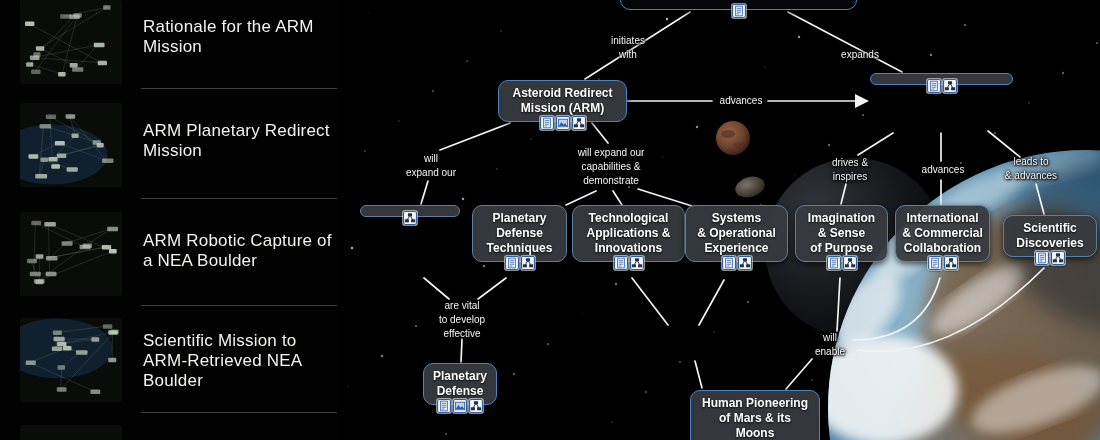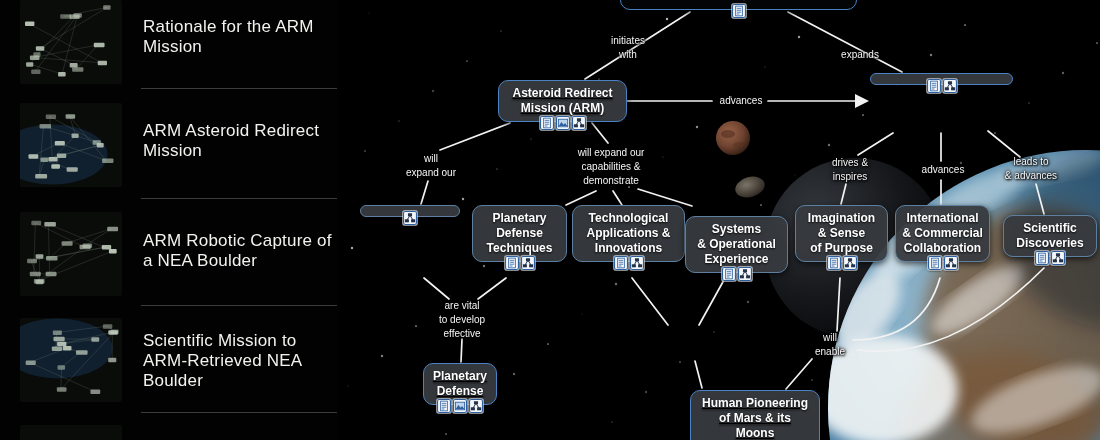--- a/index.html
+++ b/index.html
@@ -12,21 +12,21 @@
   .thumb { position:absolute; left:20px; top:0; width:102px; height:84px; background:#0a0c0a; border-radius:2px; overflow:hidden; }
   .side-label { position:absolute; left:143px; width:192px; color:#f2f2ee; font-size:17px; line-height:20px; letter-spacing:.2px; }
   .divider { position:absolute; left:141px; width:196px; height:1px; background:#3c3c3c; }
 
   
   #main { position:absolute; left:338px; top:0; width:762px; height:440px; background:#000; }
   #spacebg { position:absolute; left:0; top:0; z-index:1; }
 
   .node { position:absolute; z-index:10; background:rgba(55,58,62,.95); border:1.5px solid #5d80a0;
           border-radius:10px; padding:5px 3px; text-align:center; box-shadow:0 2px 6px rgba(0,0,0,.65); }
-  .node.hl { border-color:#4a82c2;text-decoration:underline; }
+  .node.hl { border-color:#4a82c2; }
   .node.ghost { background:rgba(10,14,20,.35); }
   .node-label { white-space:pre-line; color:#fff; font-weight:bold; font-size:12px; line-height:15px;
                 text-shadow:0 1px 2px rgba(0,0,0,.9); display:block; }
   .icons { position:absolute; left:50%; bottom:-9px; transform:translateX(-50%); display:flex; gap:2px; z-index:11; }
   .res-icon { width:14px; height:14px; display:block; border-radius:2px; box-shadow:0 0 0 1px rgba(255,255,255,.55), 0 1px 2px rgba(0,0,0,.8); background:#f4f7fa; }
   .res-icon svg { width:14px; height:14px; display:block; }
 
   .link-label { position:absolute; z-index:9; transform:translate(-50%,-50%); text-align:center; white-space:pre-line;
                 color:#f5f5f5; font-size:10px; line-height:14px;
                 text-shadow:0 0 3px #000,0 0 5px #000,1px 1px 2px #000; }
@@ -99,21 +99,21 @@
           <rect x="28.352071348276024" y="54.05140154950852" width="9.257046220943819" height="4.5" rx="1" fill="#c3cfbf" opacity="0.87"></rect>
           <rect x="25.77003518155312" y="11.4964040166216" width="10.265614259646094" height="4.5" rx="1" fill="#c3cfbf" opacity="0.47"></rect>
           <rect x="72.64797761274873" y="37.19978631110852" width="8.131481202846151" height="4.5" rx="1" fill="#c3cfbf" opacity="0.63"></rect>
           <rect x="19.50762355537509" y="20.977170502756337" width="11.512786126934358" height="4.5" rx="1" fill="#c3cfbf" opacity="0.59"></rect>
           <rect x="15.202843214479667" y="71.08155119981689" width="11.889528376464511" height="4.5" rx="1" fill="#c3cfbf" opacity="0.78"></rect>
           <rect x="20.518104539028414" y="54.474524669104504" width="7.6343788726415385" height="4.5" rx="1" fill="#c3cfbf" opacity="0.65"></rect>
           <rect x="76.67008247117981" y="40.06193625976422" width="7.009757925295158" height="4.5" rx="1" fill="#c3cfbf" opacity="0.85"></rect>
           <rect x="36.89705336741035" y="50.39902586741327" width="9.37747322645852" height="4.5" rx="1" fill="#c3cfbf" opacity="0.77"></rect>
           <rect x="31.32552586976696" y="61.25500607129885" width="8.634703900960602" height="4.5" rx="1" fill="#c3cfbf" opacity="0.90"></rect>
         </svg>
-      <div class="side-label" style="top:18px">ARM Asteroid Redirect Mission</div>
+      <div class="side-label" style="top:18px">ARM Planetary Redirect Mission</div>
     </div>
     <div class="divider" style="top:198px"></div>
 
     <div class="side-item" style="top:212px;height:93px">
       <svg class="thumb" viewBox="0 0 102 84">
           <line x1="19.671489276304605" y1="44.214170693053944" x2="19.524972593656265" y2="69.84891524019136" stroke="#8d9a8d" stroke-width=".5" opacity=".4"></line>
           <line x1="19.524972593656265" y1="69.84891524019136" x2="11.111228615097342" y2="48.85294623107321" stroke="#8d9a8d" stroke-width=".5" opacity=".4"></line>
           <line x1="11.111228615097342" y1="48.85294623107321" x2="85.74554693826732" y2="35.006016303787945" stroke="#8d9a8d" stroke-width=".5" opacity=".4"></line>
           <line x1="85.74554693826732" y1="35.006016303787945" x2="30.028250395799173" y2="45.91055992753736" stroke="#8d9a8d" stroke-width=".5" opacity=".4"></line>
           <line x1="30.028250395799173" y1="45.91055992753736" x2="45.587719748070334" y2="31.26053961937341" stroke="#8d9a8d" stroke-width=".5" opacity=".4"></line>
@@ -511,21 +511,21 @@
               <line x1="6.5" y1="4" x2="3.6" y2="8.6" stroke="#24324a" stroke-width=".9"></line>
               <line x1="6.5" y1="4" x2="9.4" y2="8.6" stroke="#24324a" stroke-width=".9"></line>
               <rect x="4.6" y="2.1" width="3.8" height="2.8" fill="#24324a"></rect>
               <rect x="1.7" y="7.7" width="3.8" height="2.8" fill="#24324a"></rect>
               <rect x="7.5" y="7.7" width="3.8" height="2.8" fill="#24324a"></rect>
             </svg>
           </span>
         </span>
     </div>
 
-    <div class="node" style="left:347px;top:216px;width:103px">
+    <div class="node" style="left:347px;top:205px;width:103px">
       <span class="node-label">Systems
 &amp; Operational
 Experience</span>
       <span class="icons">
           <span class="res-icon">
             <svg viewBox="0 0 13 13">
               <rect x=".5" y=".5" width="12" height="12" rx="1.5" fill="#f4f7fa" stroke="#2d5f9f"></rect>
               <rect x="3.4" y="2" width="6.2" height="9" fill="#fff" stroke="#2d5f9f" stroke-width=".8"></rect>
               <line x1="4.4" y1="4" x2="8.6" y2="4" stroke="#2d5f9f" stroke-width=".8"></line>
               <line x1="4.4" y1="5.8" x2="8.6" y2="5.8" stroke="#2d5f9f" stroke-width=".8"></line>

